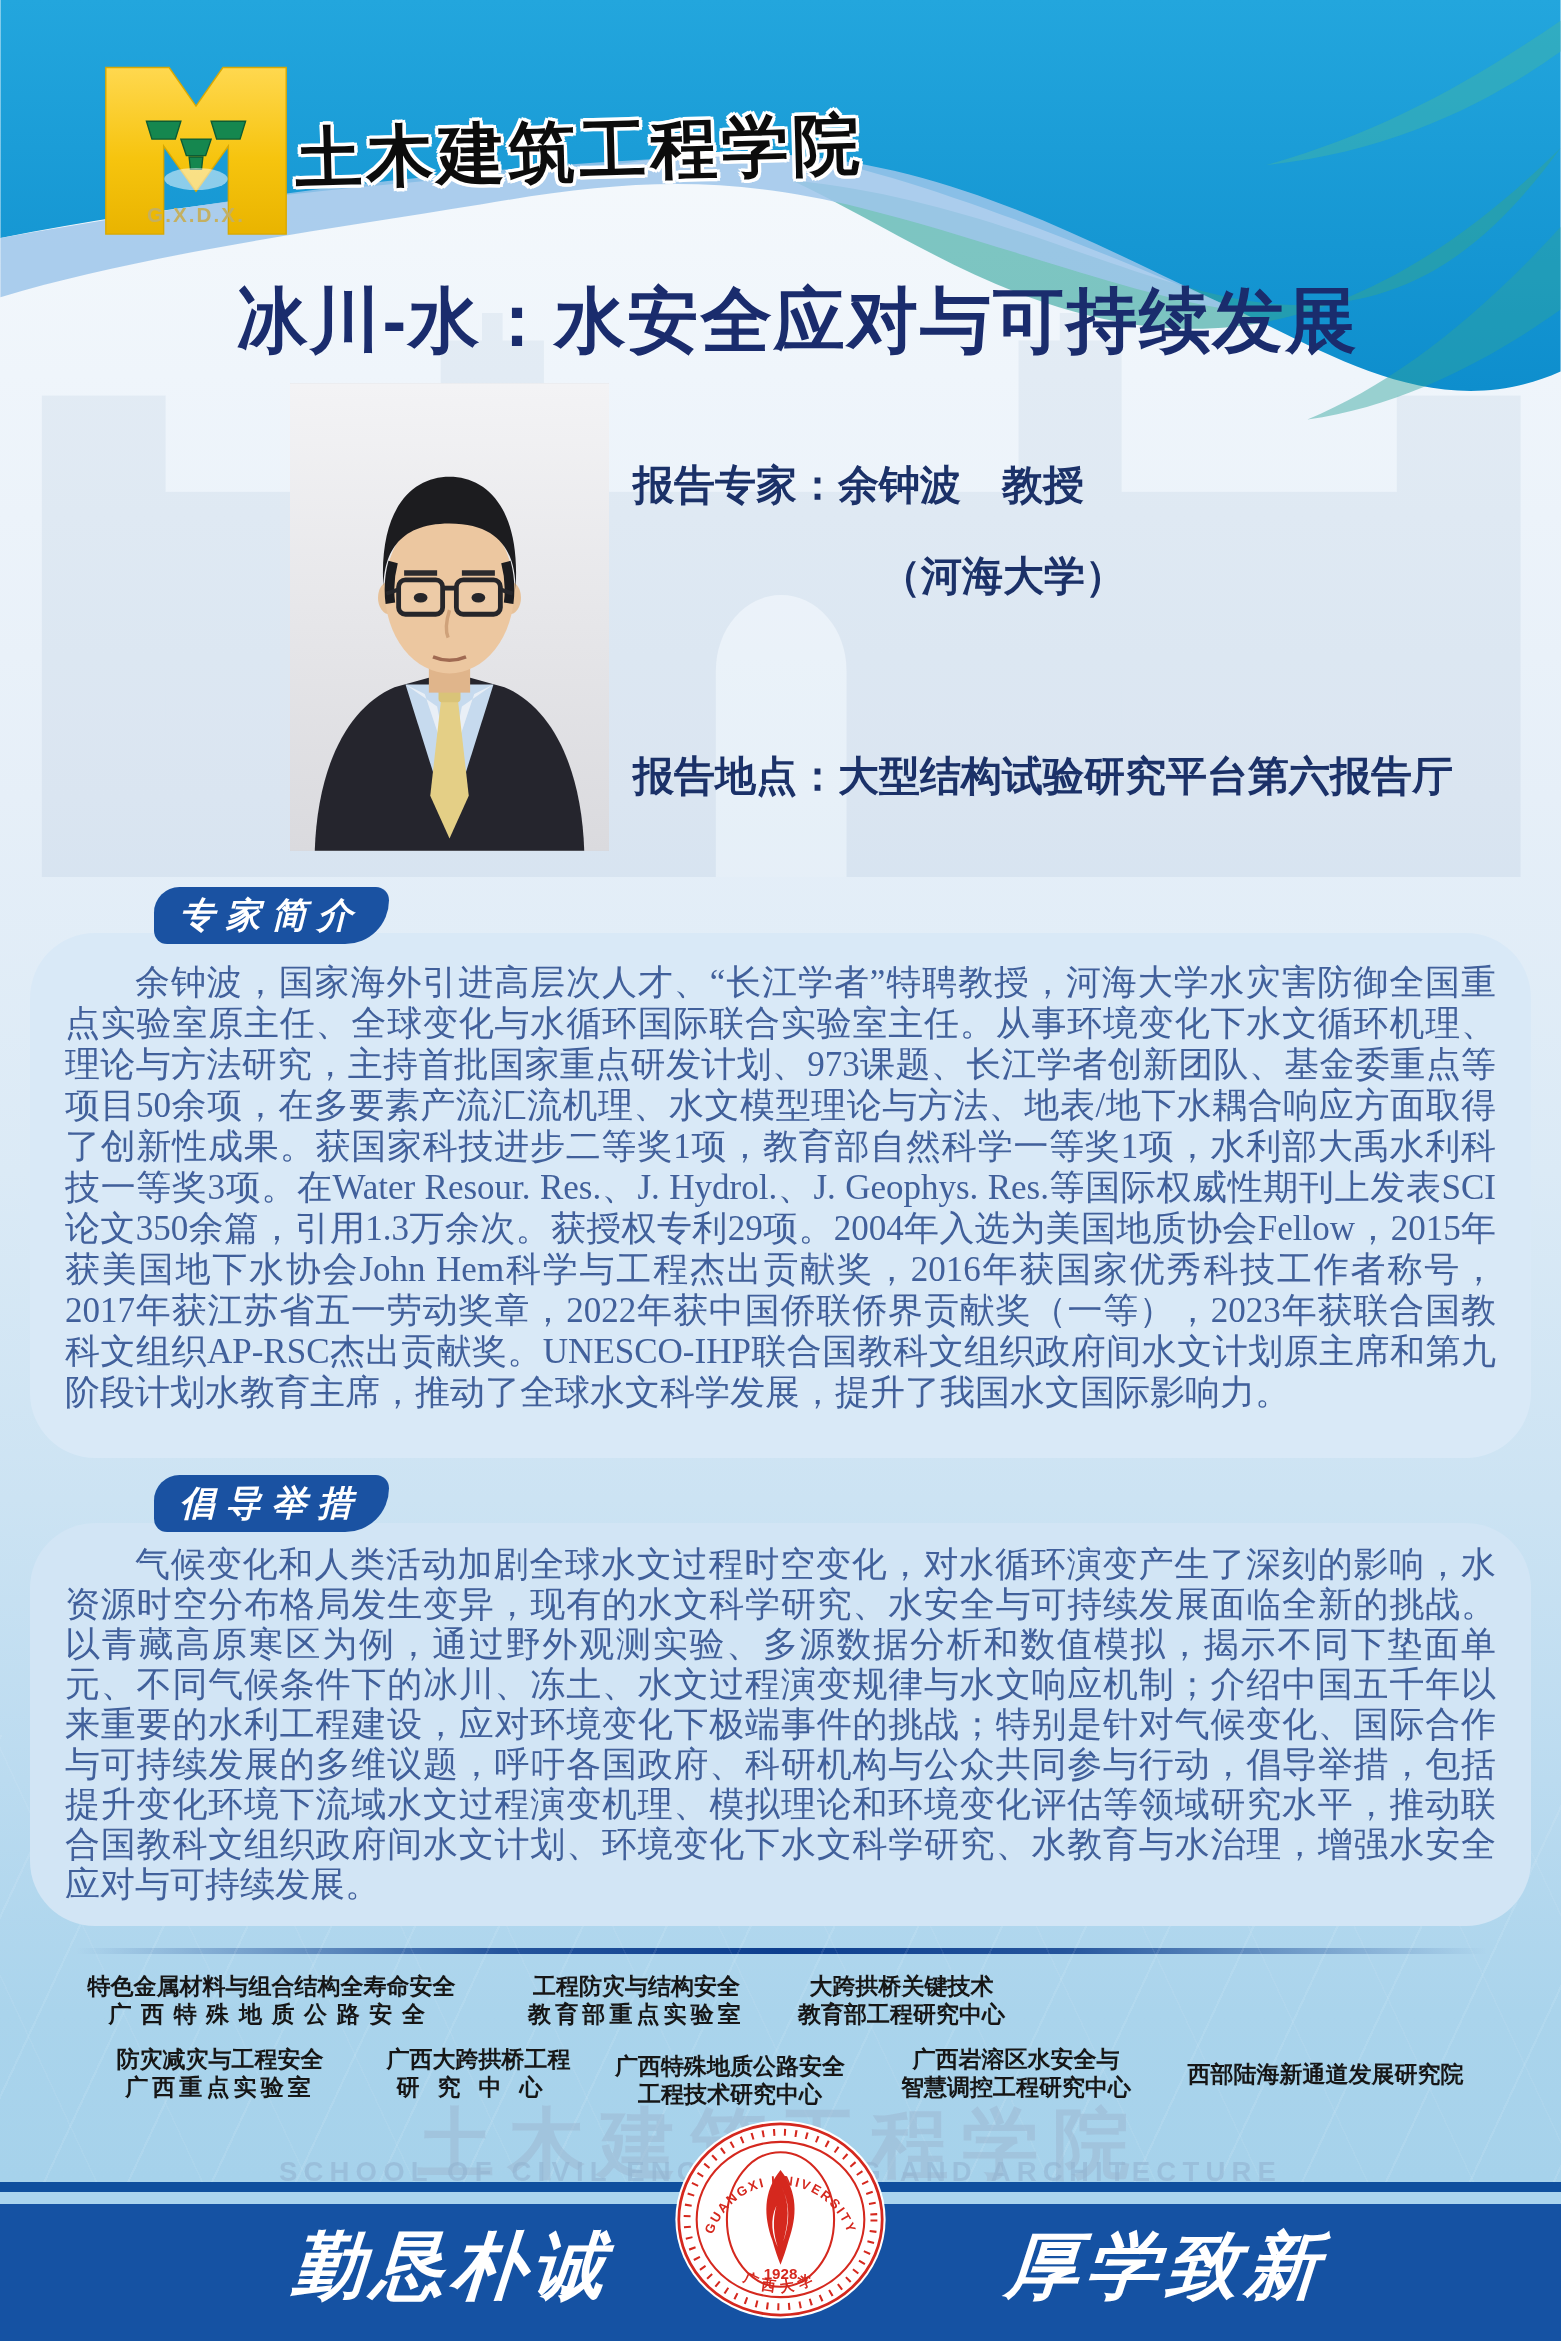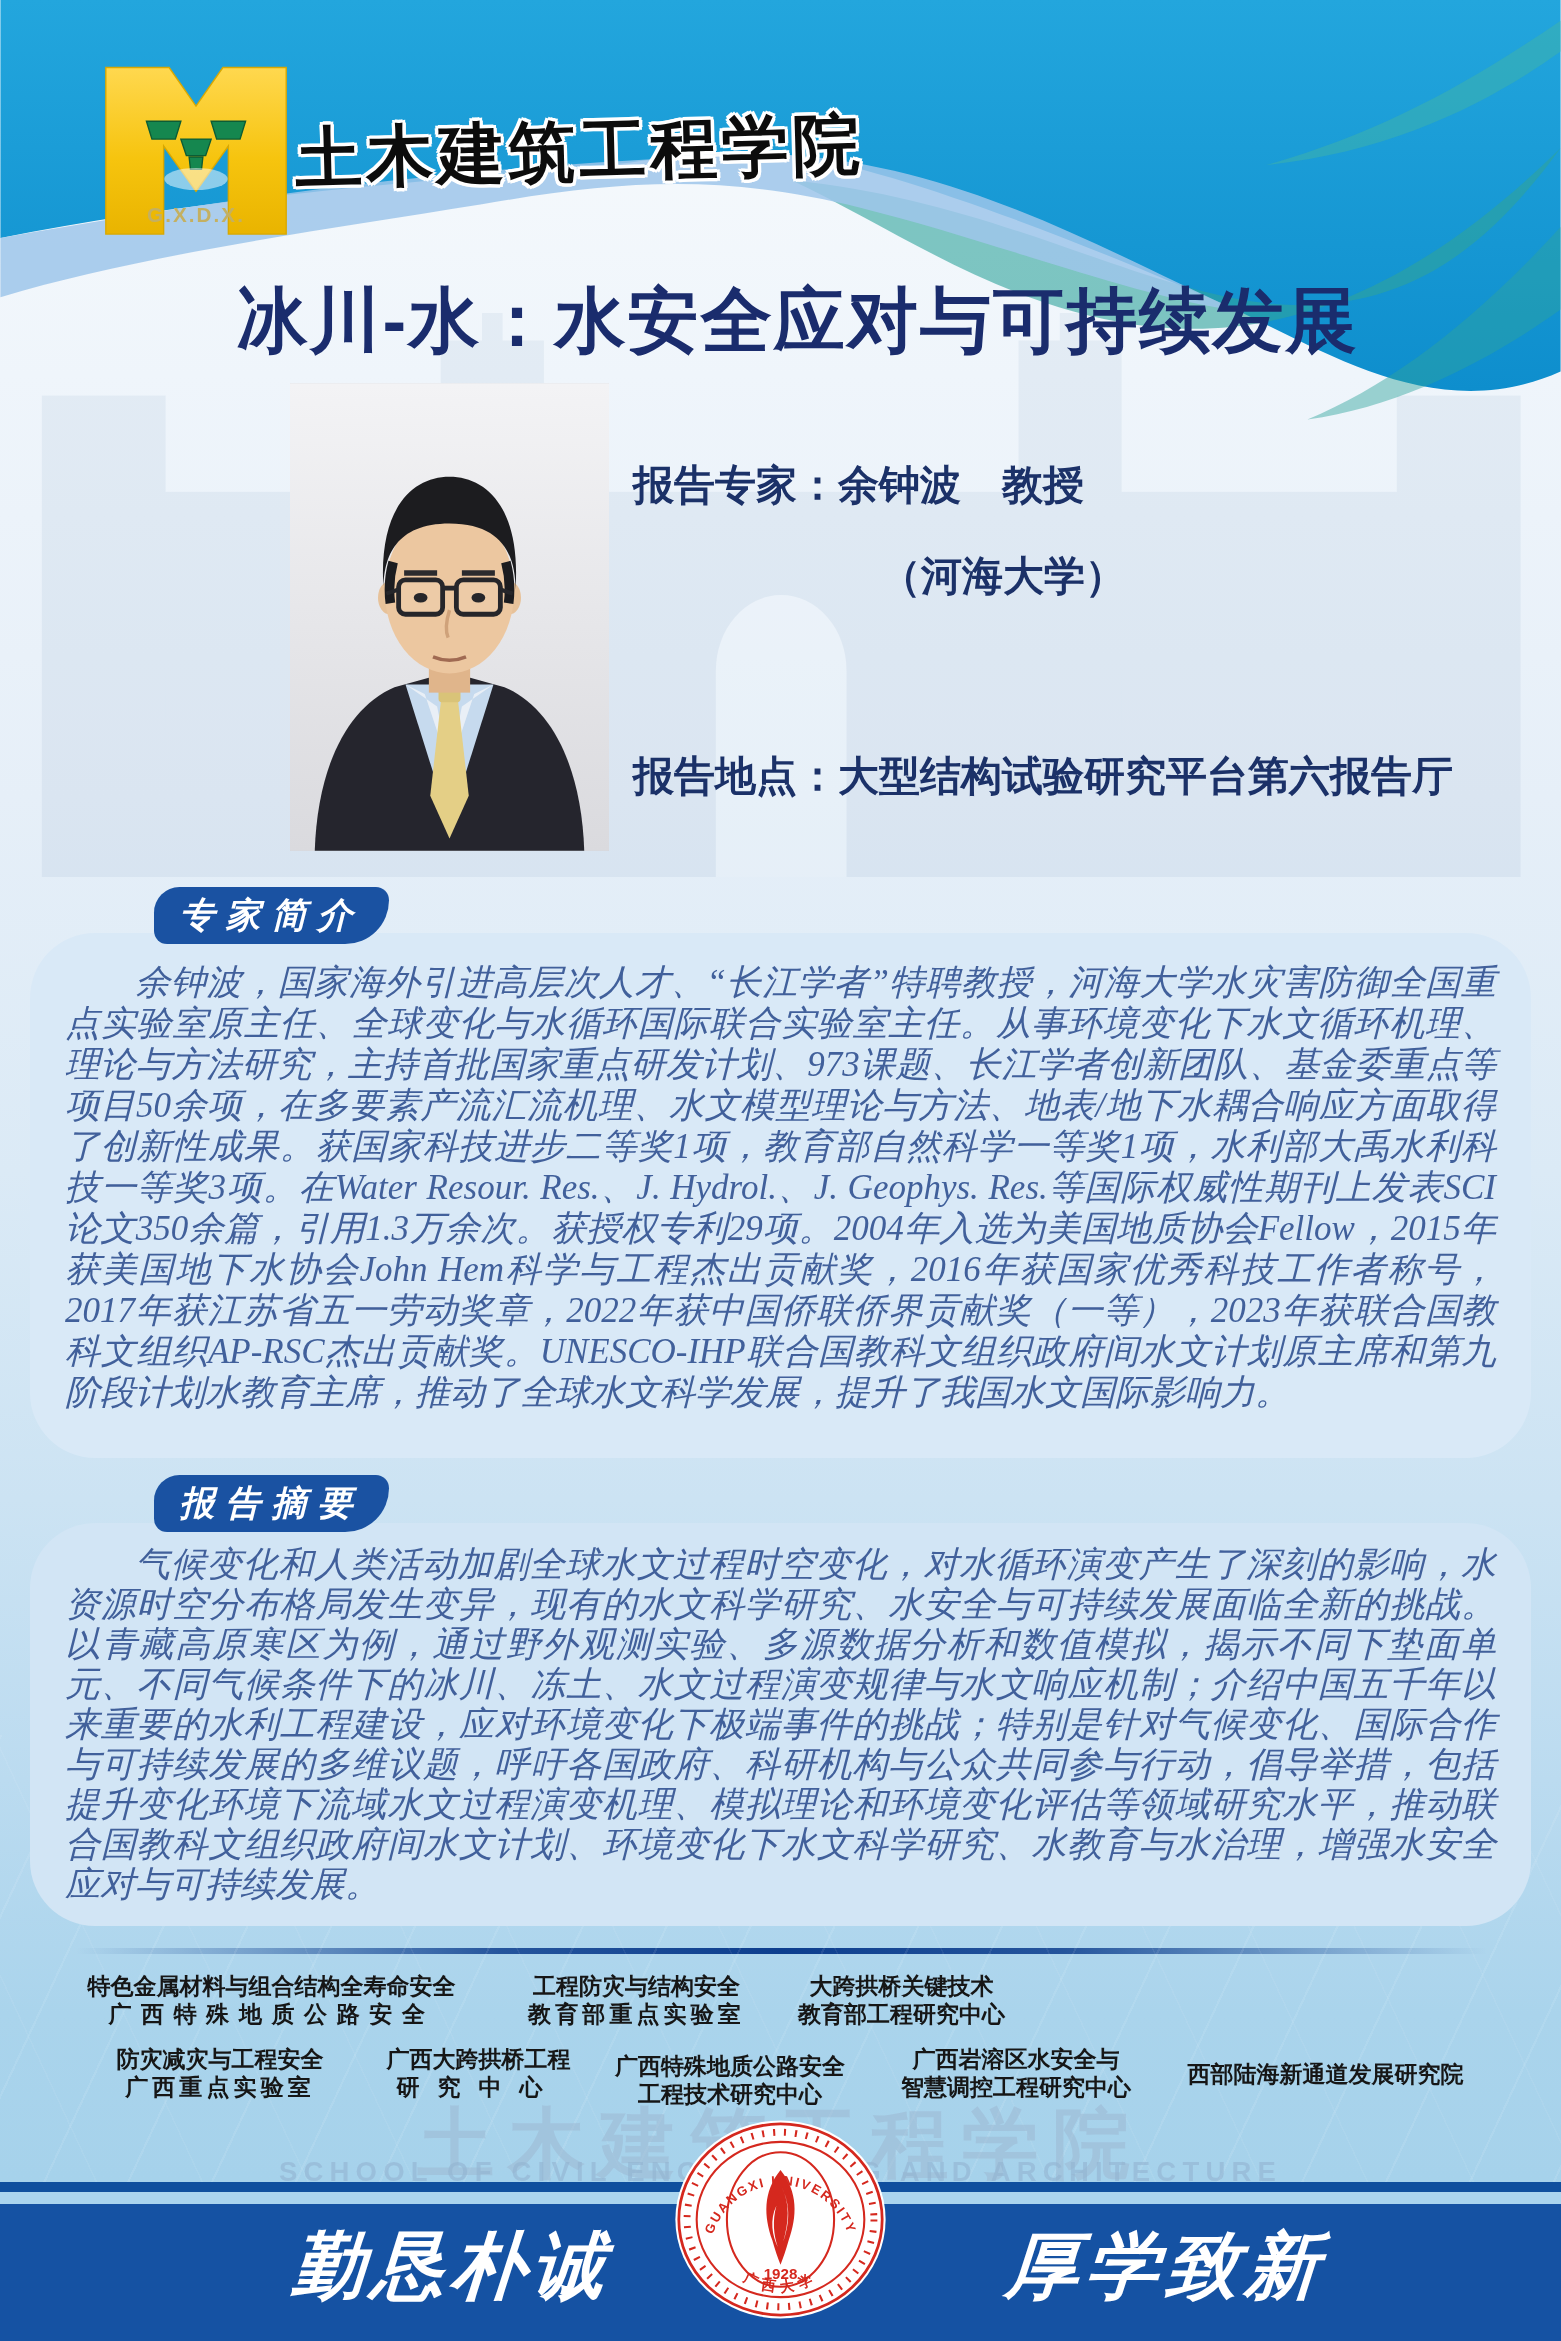--- a/index.html
+++ b/index.html
@@ -39,21 +39,21 @@
     font-style:italic;z-index:3;
   }
   .badge-profile{left:154px;top:887px;}
   .badge-abstract{left:154px;top:1475px;}
   .panel{left:30px;width:1501px;border-radius:65px;z-index:1;}
   .panel-profile{top:933px;height:525px;background:#d9e9f7;}
   .panel-abstract{top:1523px;height:403px;background:#d2e5f5;}
   .body-par{
     left:65px;width:1431px;z-index:2;
     font-family:"Liberation Serif",serif;color:#41609b;
-    font-size:35px;line-height:41px;text-align:justify;text-indent:2em;font-style:italic;
+    font-size:35px;line-height:41px;text-align:justify;text-indent:2em;
   }
   .par-profile{top:962px;}
   .par-abstract{top:1545px;line-height:40px;}
   
   .divider{
     left:76px;top:1948px;width:1411px;height:6.2px;
     background:linear-gradient(90deg,rgba(13,62,142,0) 0%,rgba(13,62,142,.85) 30%,#0d3e8e 50%,rgba(13,62,142,.85) 70%,rgba(13,62,142,0) 100%);
   }
   
   .lab{position:absolute;text-align:center;color:#161616;
@@ -191,21 +191,21 @@
 
   <div class="abs info-line line-expert">报告专家：余钟波　教授</div>
   <div class="abs info-line line-affil">（河海大学）</div>
   <div class="abs info-line line-venue">报告地点：大型结构试验研究平台第六报告厅</div>
 
   <div class="abs panel panel-profile"></div>
   <div class="abs badge badge-profile">专家简介</div>
   <div class="abs body-par par-profile">余钟波，国家海外引进高层次人才、“长江学者”特聘教授，河海大学水灾害防御全国重点实验室原主任、全球变化与水循环国际联合实验室主任。从事环境变化下水文循环机理、理论与方法研究，主持首批国家重点研发计划、973课题、长江学者创新团队、基金委重点等项目50余项，在多要素产流汇流机理、水文模型理论与方法、地表/地下水耦合响应方面取得了创新性成果。获国家科技进步二等奖1项，教育部自然科学一等奖1项，水利部大禹水利科技一等奖3项。在Water Resour. Res.、J. Hydrol.、J. Geophys. Res.等国际权威性期刊上发表SCI论文350余篇，引用1.3万余次。获授权专利29项。2004年入选为美国地质协会Fellow，2015年获美国地下水协会John Hem科学与工程杰出贡献奖，2016年获国家优秀科技工作者称号，2017年获江苏省五一劳动奖章，2022年获中国侨联侨界贡献奖（一等），2023年获联合国教科文组织AP-RSC杰出贡献奖。UNESCO-IHP联合国教科文组织政府间水文计划原主席和第九阶段计划水教育主席，推动了全球水文科学发展，提升了我国水文国际影响力。</div>
 
   <div class="abs panel panel-abstract"></div>
-  <div class="abs badge badge-abstract">报告摘要</div>
+  <div class="abs badge badge-abstract">倡导举措</div>
   <div class="abs body-par par-abstract">气候变化和人类活动加剧全球水文过程时空变化，对水循环演变产生了深刻的影响，水资源时空分布格局发生变异，现有的水文科学研究、水安全与可持续发展面临全新的挑战。以青藏高原寒区为例，通过野外观测实验、多源数据分析和数值模拟，揭示不同下垫面单元、不同气候条件下的冰川、冻土、水文过程演变规律与水文响应机制；介绍中国五千年以来重要的水利工程建设，应对环境变化下极端事件的挑战；特别是针对气候变化、国际合作与可持续发展的多维议题，呼吁各国政府、科研机构与公众共同参与行动，倡导举措，包括提升变化环境下流域水文过程演变机理、模拟理论和环境变化评估等领域研究水平，推动联合国教科文组织政府间水文计划、环境变化下水文科学研究、水教育与水治理，增强水安全应对与可持续发展。</div>
 
   <div class="abs divider"></div>
 
   <div class="abs glass-texture"></div>
 
   <div class="lab r1 c11">
     <div>特色金属材料与组合结构全寿命安全</div>
     <div class="ls-a">广西特殊地质公路安全</div>
   </div>

